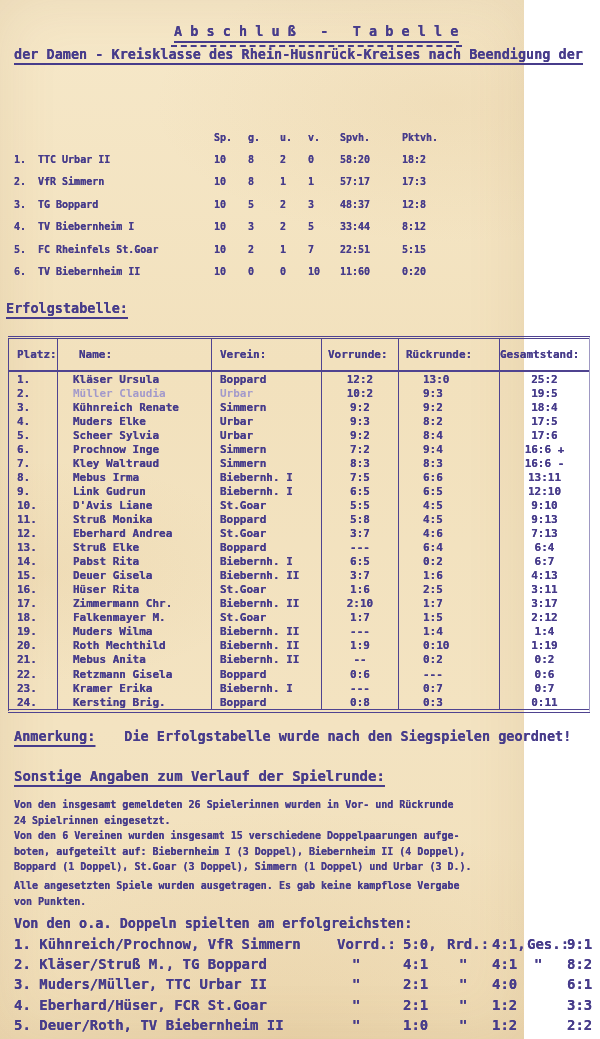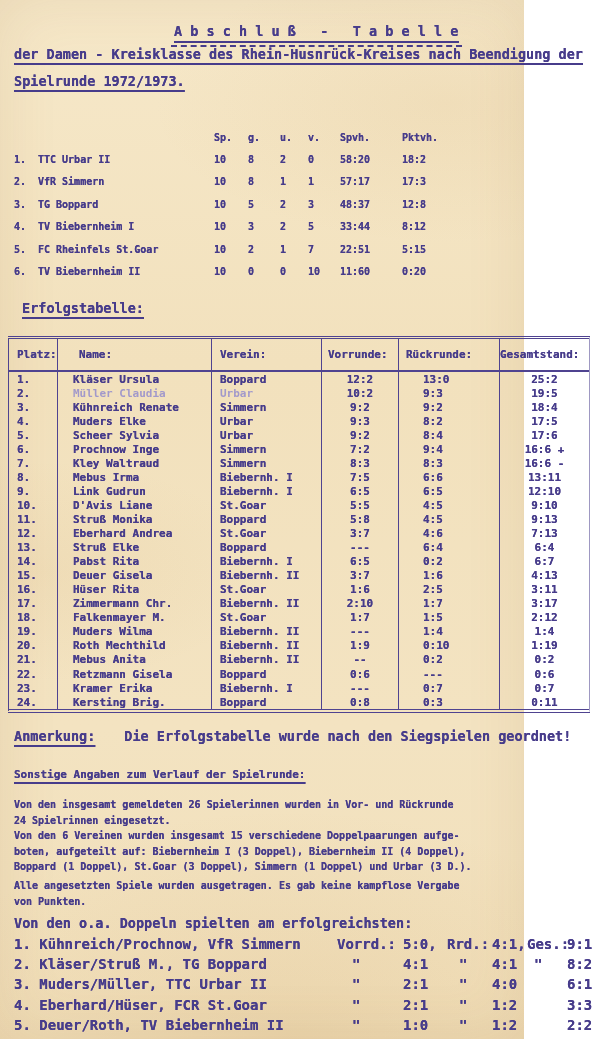--- a/index.html
+++ b/index.html
@@ -32,21 +32,21 @@
   .u{ text-decoration:underline;text-decoration-thickness:1.8px;text-underline-offset:3.5px;}
   .sub{left:14px;font-size:13.5px;}
 
   
   .standings{left:14px;top:126px;display:grid;
     grid-template-columns:24px 176px 34px 32px 28px 32px 62px 62px;
     grid-auto-rows:22.4px;font-size:10px;}
   .standings > div{display:flex;align-items:center;}
 
   
-  .erf-label{left:22px;top:300px;font-size:13.5px;}
+  .erf-label{left:6px;top:300px;font-size:13.5px;}
   .erf{left:8px;top:336px;width:582px;font-size:11px;
        border-top:3px double var(--border);
        border-bottom:4px double var(--border);
        border-left:1.4px solid var(--border);
        border-right:1.2px solid rgba(79,67,144,0.55);
        box-sizing:border-box;}
   .erf-row{display:grid;grid-template-columns:49px 154px 110px 77px 101px 1fr;}
   .erf-row > div{display:flex;align-items:center;box-sizing:border-box;white-space:pre;}
   .erf-row > div:not(:last-child){border-right:1.4px solid var(--border);}
   .erf-head{height:31px;border-bottom:2px solid var(--border);}
@@ -59,21 +59,21 @@
   .c-ges{justify-content:center;}
   .h-name{padding-left:21px;}
   .h-vor{justify-content:flex-start;padding-left:8px;}
   .h-rueck{padding-left:6px;}
   .h-ges{justify-content:flex-start;padding-left:7px;}
   .faded{color:var(--ink-faded);text-shadow:none;}
 
   
   .anm{left:14px;top:728px;font-size:13.5px;}
   .anm .txt{margin-left:29px;}
-  .sonst{left:14px;top:768px;font-size:11px;}
+  .sonst{left:14px;top:768px;font-size:14px;}
   .para{left:14px;font-size:10px;line-height:15.6px;}
   .p1{top:797px;}
   .p2{top:878px;}
   .dbl-intro{left:14px;top:915px;font-size:13.5px;}
 
   
   .doubles{left:14px;top:934px;width:586px;font-size:14px;}
   .dbl-row{display:grid;grid-template-columns:323px 66px 44px 45px 35px 40px 1fr;height:20.2px;}
   .dbl-row > div{display:flex;align-items:center;white-space:pre;}
   .dbl-row > div.ditto{padding-left:12px;}
@@ -83,21 +83,20 @@
 </head>
 <body>
 
 <div class="page">
 
   <div class="abs title-wrap">
     <span class="title-text">A b s c h l u ß   -   T a b e l l e</span>
   </div>
 
   <div class="abs sub u" style="top:46px;">der Damen - Kreisklasse des Rhein-Husnrück-Kreises nach Beendigung der</div>
-  <div class="abs sub u" style="top:73px;">Spielrunde 1972/1973.</div>
 
   <div class="abs standings" id="standings"><div></div><div></div><div>Sp.</div><div>g.</div><div>u.</div><div>v.</div><div>Spvh.</div><div>Pktvh.</div><div>1.</div><div>TTC Urbar II</div><div>10</div><div>8</div><div>2</div><div>0</div><div>58:20</div><div>18:2</div><div>2.</div><div>VfR Simmern</div><div>10</div><div>8</div><div>1</div><div>1</div><div>57:17</div><div>17:3</div><div>3.</div><div>TG Boppard</div><div>10</div><div>5</div><div>2</div><div>3</div><div>48:37</div><div>12:8</div><div>4.</div><div>TV Biebernheim I</div><div>10</div><div>3</div><div>2</div><div>5</div><div>33:44</div><div>8:12</div><div>5.</div><div>FC Rheinfels St.Goar</div><div>10</div><div>2</div><div>1</div><div>7</div><div>22:51</div><div>5:15</div><div>6.</div><div>TV Biebernheim II</div><div>10</div><div>0</div><div>0</div><div>10</div><div>11:60</div><div>0:20</div></div>
 
   <div class="abs erf-label u">Erfolgstabelle:</div>
 
   <div class="abs erf" id="erfolg"><div class="erf-row erf-head"><div class="c-platz">Platz:</div><div class="h-name">Name:</div><div class="c-verein h-vor">Verein:</div><div class="h-rueck c-rueck">Vorrunde:</div><div class="h-ges">Rückrunde:</div><div>Gesamtstand:</div></div><div class="erf-row erf-body-row"><div class="c-platz">1.</div><div class="c-name">Kläser Ursula</div><div class="c-verein">Boppard</div><div class="c-vor">12:2</div><div class="c-rueck">13:0</div><div class="c-ges">25:2</div></div><div class="erf-row erf-body-row"><div class="c-platz">2.</div><div class="c-name faded">Müller Claudia</div><div class="c-verein faded">Urbar</div><div class="c-vor">10:2</div><div class="c-rueck">9:3</div><div class="c-ges">19:5</div></div><div class="erf-row erf-body-row"><div class="c-platz">3.</div><div class="c-name">Kühnreich Renate</div><div class="c-verein">Simmern</div><div class="c-vor">9:2</div><div class="c-rueck">9:2</div><div class="c-ges">18:4</div></div><div class="erf-row erf-body-row"><div class="c-platz">4.</div><div class="c-name">Muders Elke</div><div class="c-verein">Urbar</div><div class="c-vor">9:3</div><div class="c-rueck">8:2</div><div class="c-ges">17:5</div></div><div class="erf-row erf-body-row"><div class="c-platz">5.</div><div class="c-name">Scheer Sylvia</div><div class="c-verein">Urbar</div><div class="c-vor">9:2</div><div class="c-rueck">8:4</div><div class="c-ges">17:6</div></div><div class="erf-row erf-body-row"><div class="c-platz">6.</div><div class="c-name">Prochnow Inge</div><div class="c-verein">Simmern</div><div class="c-vor">7:2</div><div class="c-rueck">9:4</div><div class="c-ges">16:6 +</div></div><div class="erf-row erf-body-row"><div class="c-platz">7.</div><div class="c-name">Kley Waltraud</div><div class="c-verein">Simmern</div><div class="c-vor">8:3</div><div class="c-rueck">8:3</div><div class="c-ges">16:6 -</div></div><div class="erf-row erf-body-row"><div class="c-platz">8.</div><div class="c-name">Mebus Irma</div><div class="c-verein">Biebernh. I</div><div class="c-vor">7:5</div><div class="c-rueck">6:6</div><div class="c-ges">13:11</div></div><div class="erf-row erf-body-row"><div class="c-platz">9.</div><div class="c-name">Link Gudrun</div><div class="c-verein">Biebernh. I</div><div class="c-vor">6:5</div><div class="c-rueck">6:5</div><div class="c-ges">12:10</div></div><div class="erf-row erf-body-row"><div class="c-platz">10.</div><div class="c-name">D'Avis Liane</div><div class="c-verein">St.Goar</div><div class="c-vor">5:5</div><div class="c-rueck">4:5</div><div class="c-ges">9:10</div></div><div class="erf-row erf-body-row"><div class="c-platz">11.</div><div class="c-name">Struß Monika</div><div class="c-verein">Boppard</div><div class="c-vor">5:8</div><div class="c-rueck">4:5</div><div class="c-ges">9:13</div></div><div class="erf-row erf-body-row"><div class="c-platz">12.</div><div class="c-name">Eberhard Andrea</div><div class="c-verein">St.Goar</div><div class="c-vor">3:7</div><div class="c-rueck">4:6</div><div class="c-ges">7:13</div></div><div class="erf-row erf-body-row"><div class="c-platz">13.</div><div class="c-name">Struß Elke</div><div class="c-verein">Boppard</div><div class="c-vor">---</div><div class="c-rueck">6:4</div><div class="c-ges">6:4</div></div><div class="erf-row erf-body-row"><div class="c-platz">14.</div><div class="c-name">Pabst Rita</div><div class="c-verein">Biebernh. I</div><div class="c-vor">6:5</div><div class="c-rueck">0:2</div><div class="c-ges">6:7</div></div><div class="erf-row erf-body-row"><div class="c-platz">15.</div><div class="c-name">Deuer Gisela</div><div class="c-verein">Biebernh. II</div><div class="c-vor">3:7</div><div class="c-rueck">1:6</div><div class="c-ges">4:13</div></div><div class="erf-row erf-body-row"><div class="c-platz">16.</div><div class="c-name">Hüser Rita</div><div class="c-verein">St.Goar</div><div class="c-vor">1:6</div><div class="c-rueck">2:5</div><div class="c-ges">3:11</div></div><div class="erf-row erf-body-row"><div class="c-platz">17.</div><div class="c-name">Zimmermann Chr.</div><div class="c-verein">Biebernh. II</div><div class="c-vor">2:10</div><div class="c-rueck">1:7</div><div class="c-ges">3:17</div></div><div class="erf-row erf-body-row"><div class="c-platz">18.</div><div class="c-name">Falkenmayer M.</div><div class="c-verein">St.Goar</div><div class="c-vor">1:7</div><div class="c-rueck">1:5</div><div class="c-ges">2:12</div></div><div class="erf-row erf-body-row"><div class="c-platz">19.</div><div class="c-name">Muders Wilma</div><div class="c-verein">Biebernh. II</div><div class="c-vor">---</div><div class="c-rueck">1:4</div><div class="c-ges">1:4</div></div><div class="erf-row erf-body-row"><div class="c-platz">20.</div><div class="c-name">Roth Mechthild</div><div class="c-verein">Biebernh. II</div><div class="c-vor">1:9</div><div class="c-rueck">0:10</div><div class="c-ges">1:19</div></div><div class="erf-row erf-body-row"><div class="c-platz">21.</div><div class="c-name">Mebus Anita</div><div class="c-verein">Biebernh. II</div><div class="c-vor">--</div><div class="c-rueck">0:2</div><div class="c-ges">0:2</div></div><div class="erf-row erf-body-row"><div class="c-platz">22.</div><div class="c-name">Retzmann Gisela</div><div class="c-verein">Boppard</div><div class="c-vor">0:6</div><div class="c-rueck">---</div><div class="c-ges">0:6</div></div><div class="erf-row erf-body-row"><div class="c-platz">23.</div><div class="c-name">Kramer Erika</div><div class="c-verein">Biebernh. I</div><div class="c-vor">---</div><div class="c-rueck">0:7</div><div class="c-ges">0:7</div></div><div class="erf-row erf-body-row"><div class="c-platz">24.</div><div class="c-name">Kersting Brig.</div><div class="c-verein">Boppard</div><div class="c-vor">0:8</div><div class="c-rueck">0:3</div><div class="c-ges">0:11</div></div></div>
 
   <div class="abs anm"><span class="u">Anmerkung:</span><span class="txt">Die Erfolgstabelle wurde nach den Siegspielen geordnet!</span></div>
 
   <div class="abs sonst u">Sonstige Angaben zum Verlauf der Spielrunde:</div>

